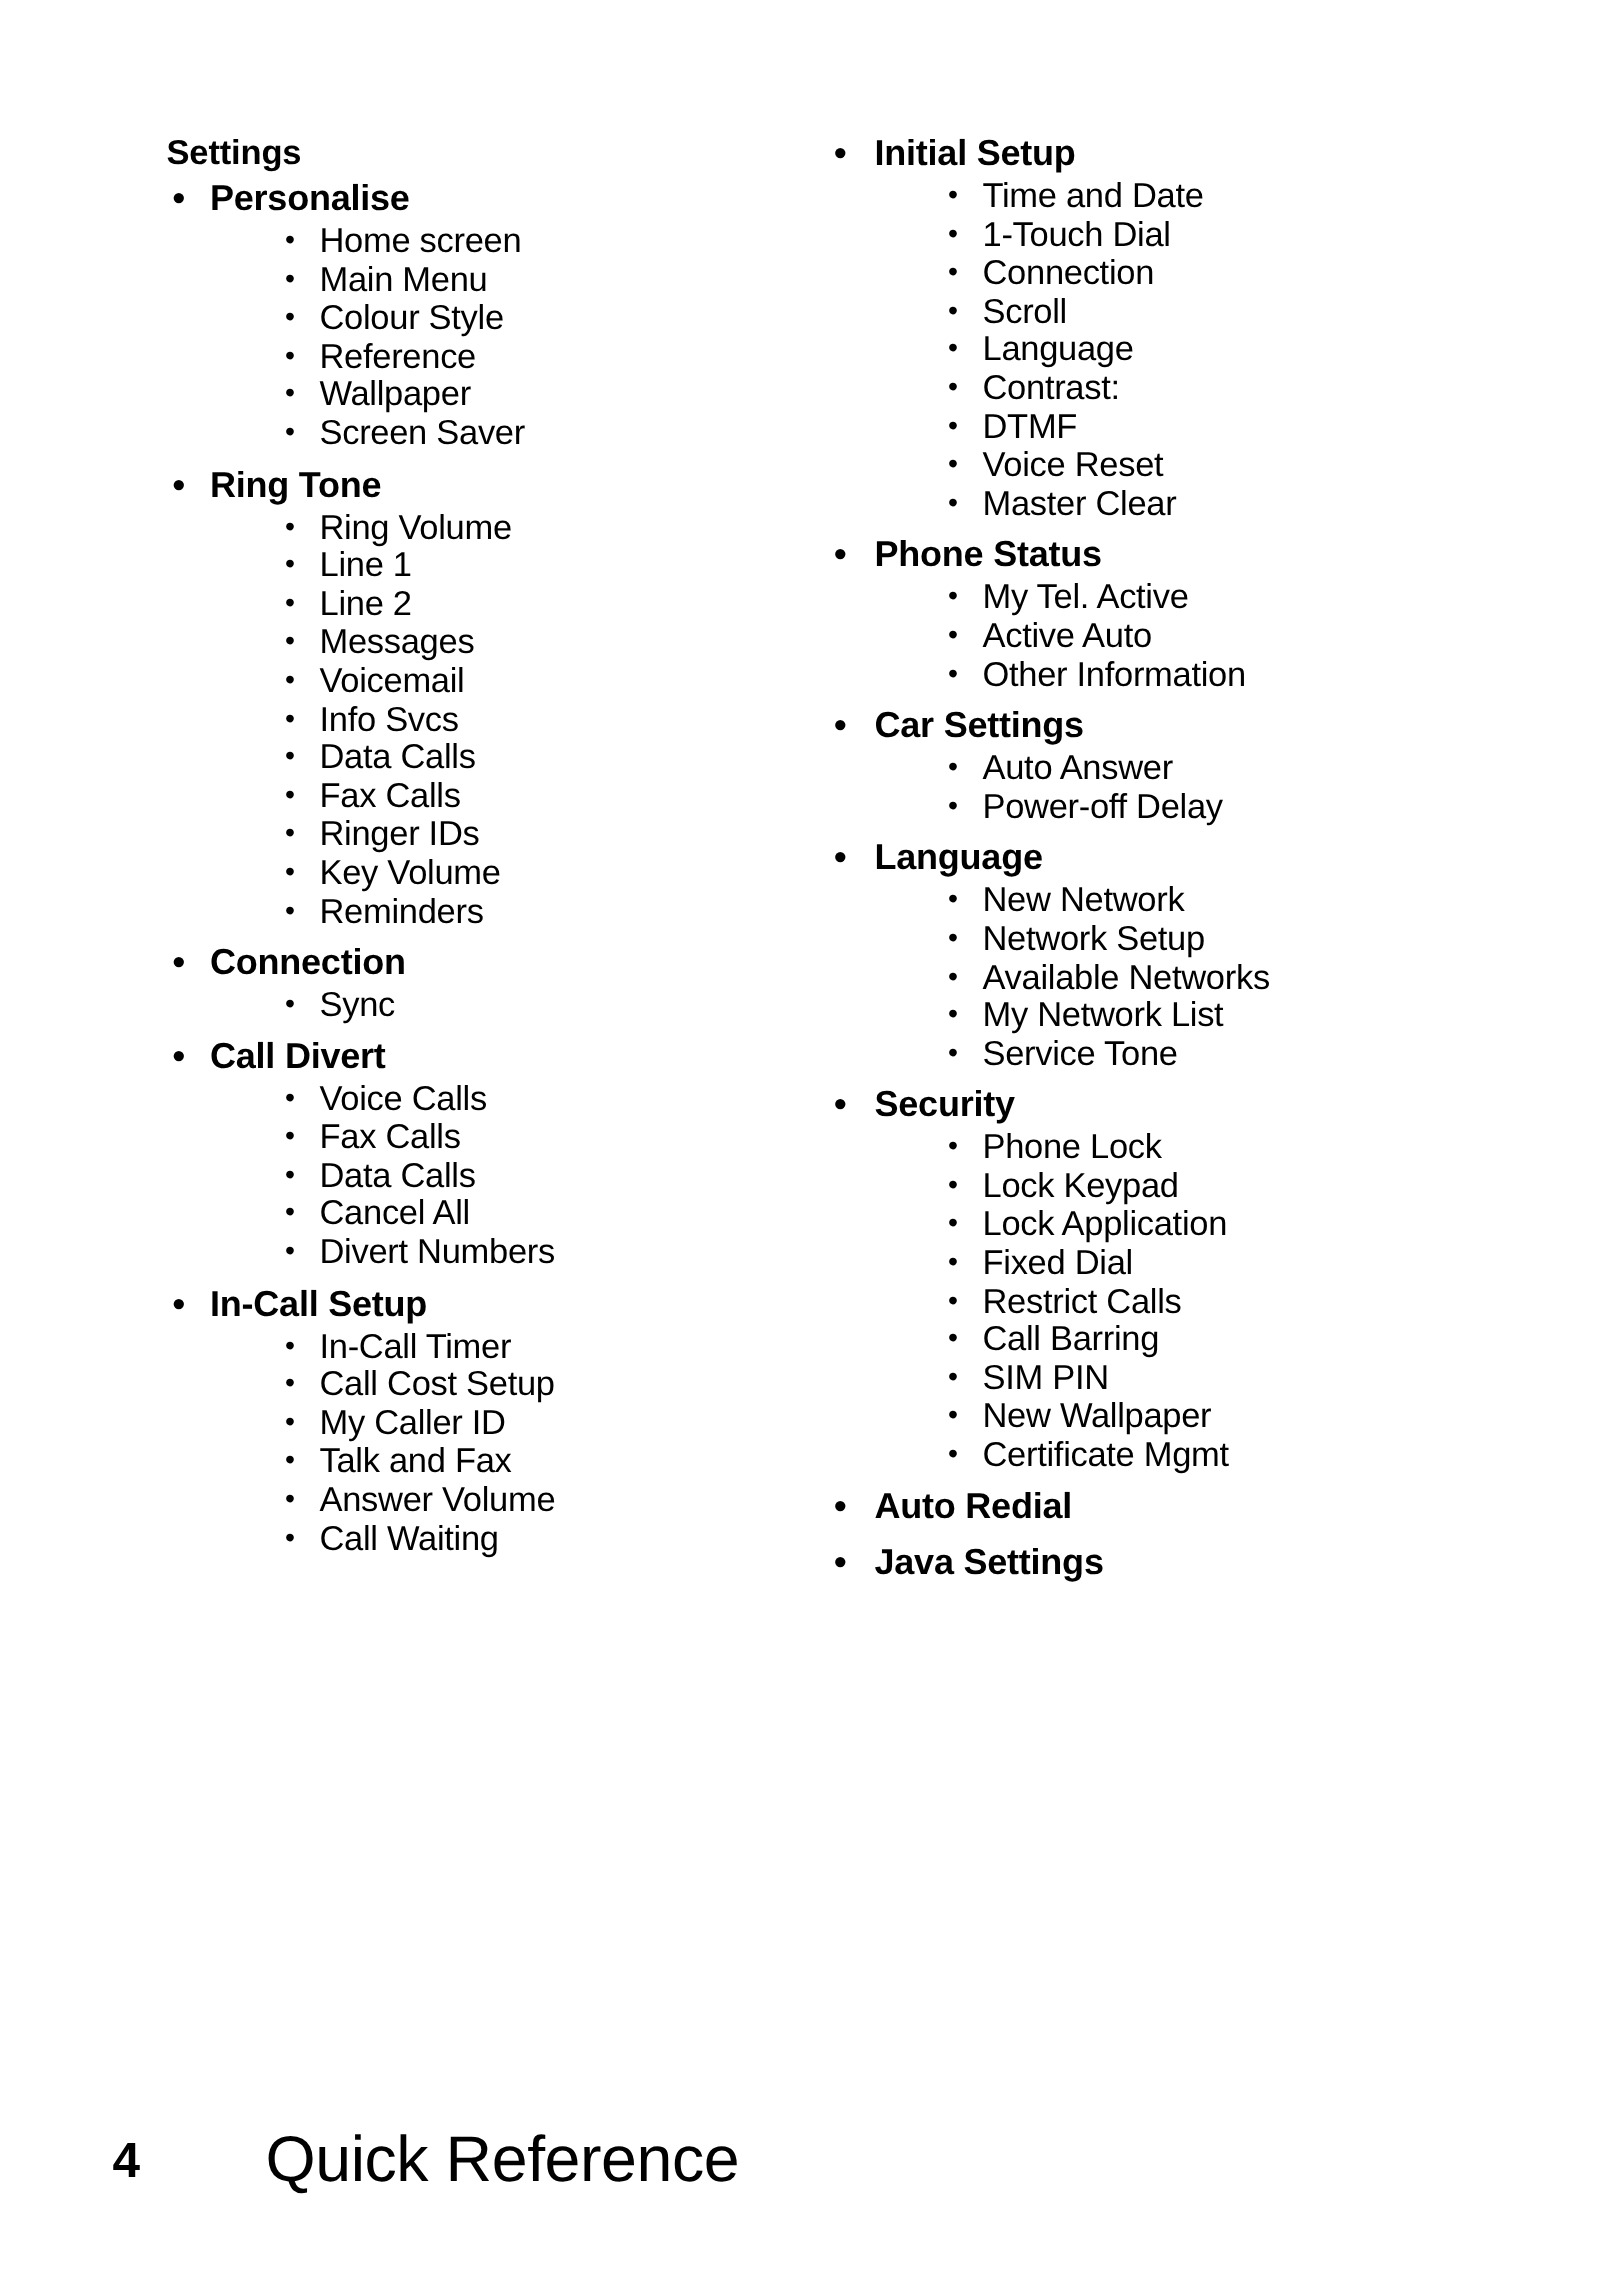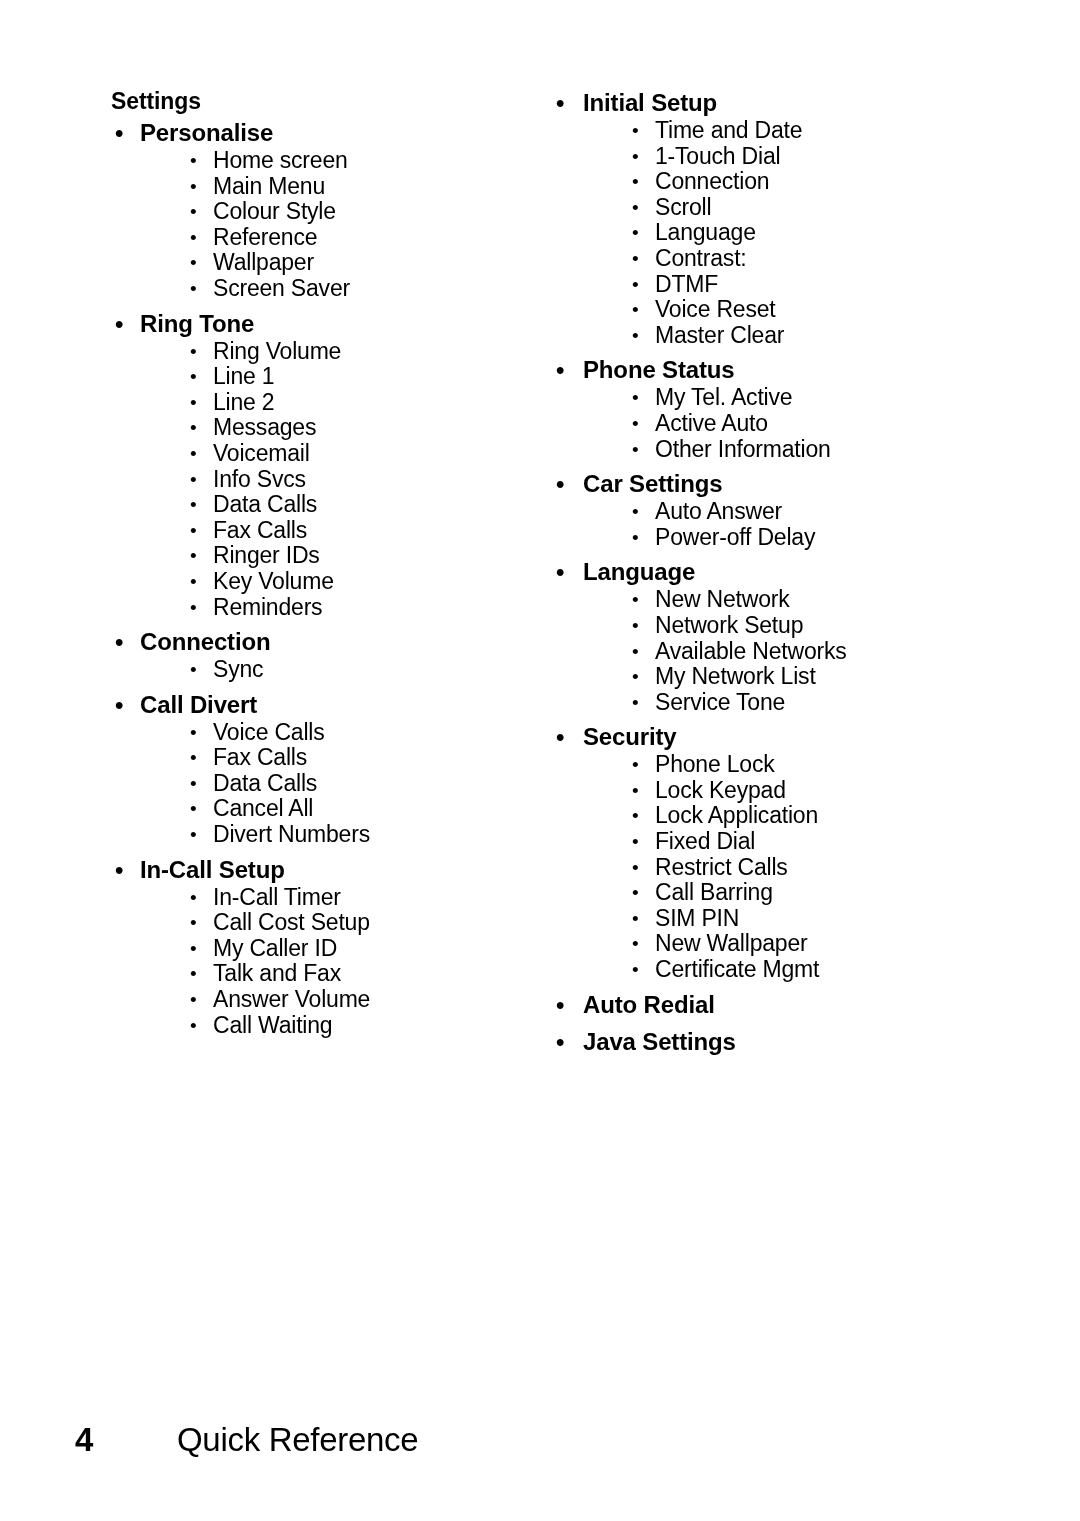--- a/index.html
+++ b/index.html
@@ -101,21 +101,21 @@
     top: 0;
     font-size: 33px;
     font-weight: bold;
     line-height: 44px;
     letter-spacing: -0.5px;
   }
   .footer-title {
     position: absolute;
     left: 177px;
     top: 0;
-    font-size: 33px;
+    font-size: 43px;
     font-weight: normal;
     line-height: 44px;
     letter-spacing: -0.3px;
   }
 </style>
 </head>
 <body>
 
 <div class="page">
 

